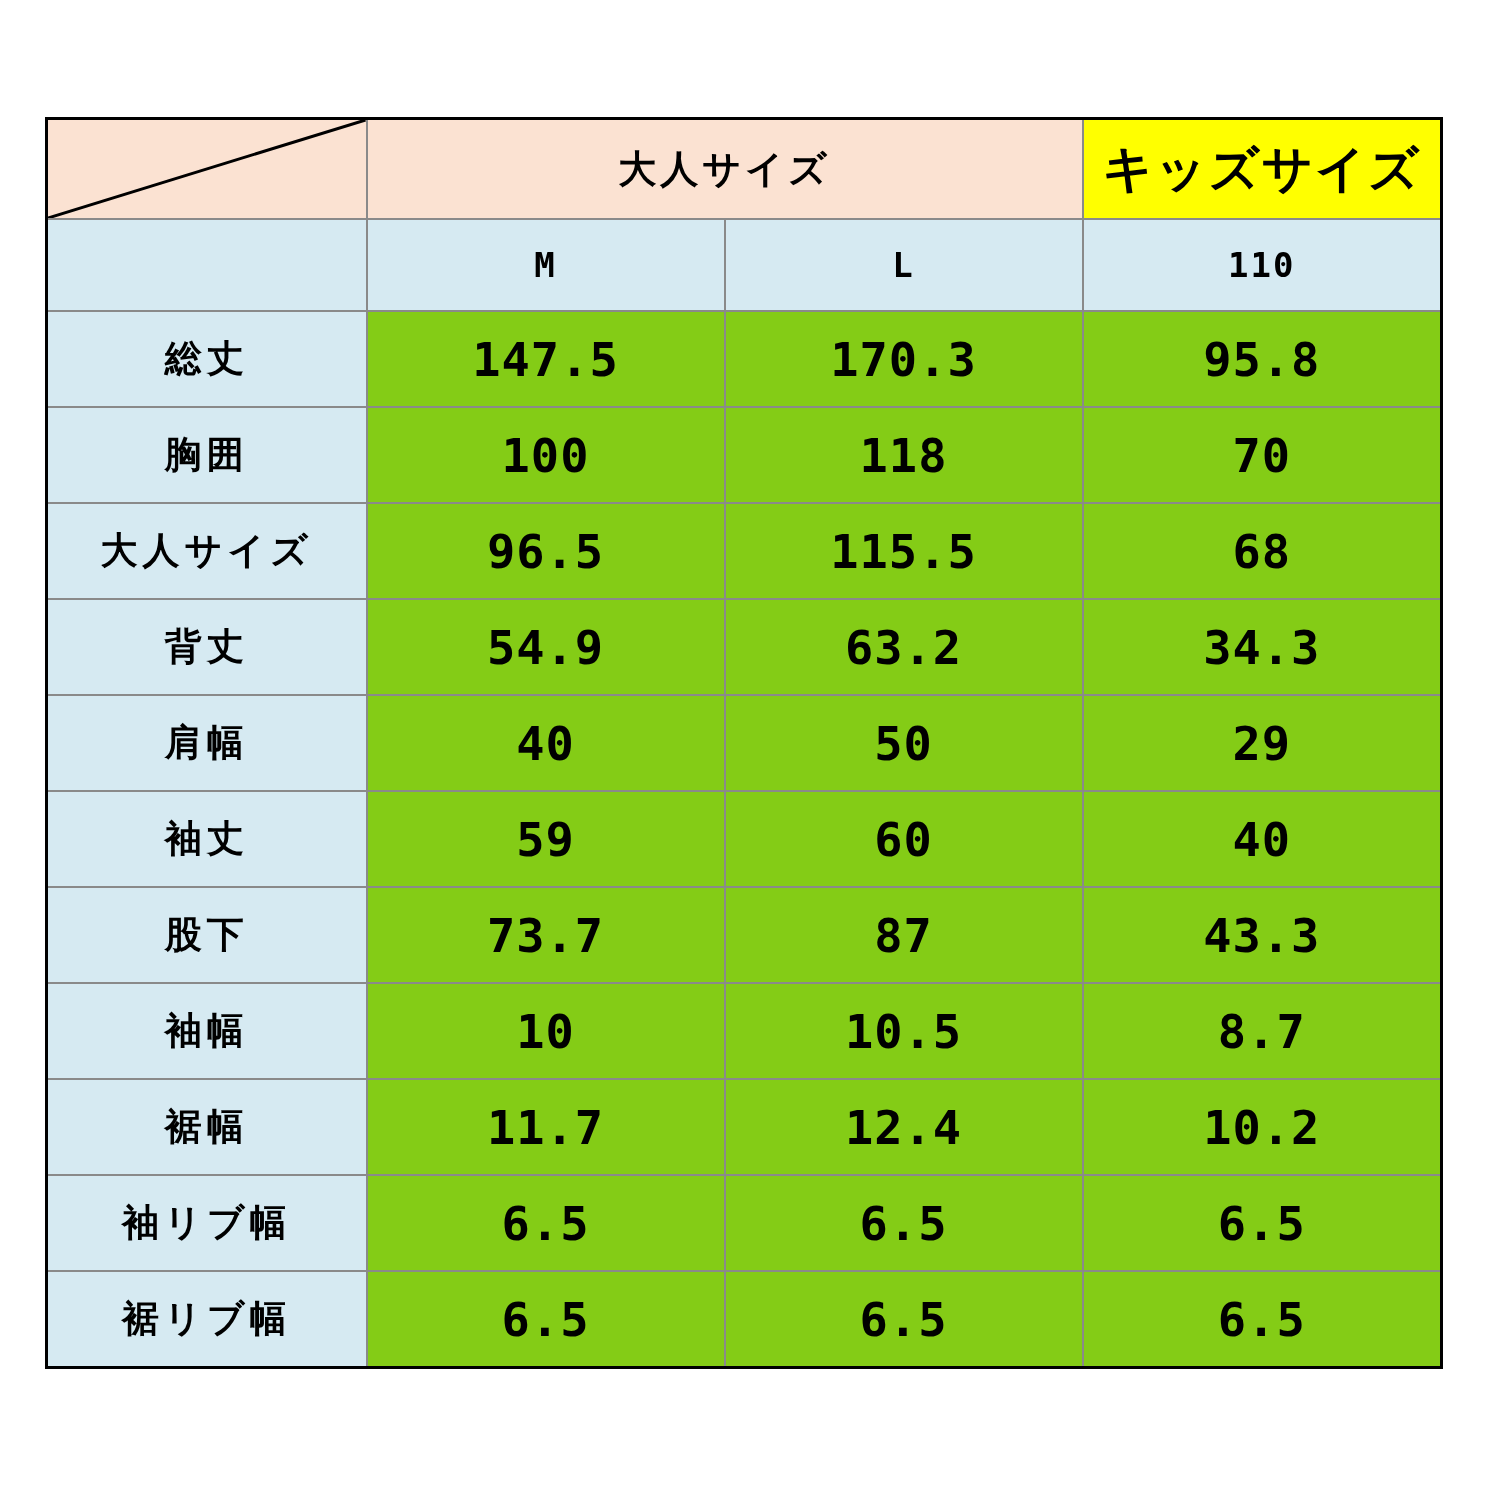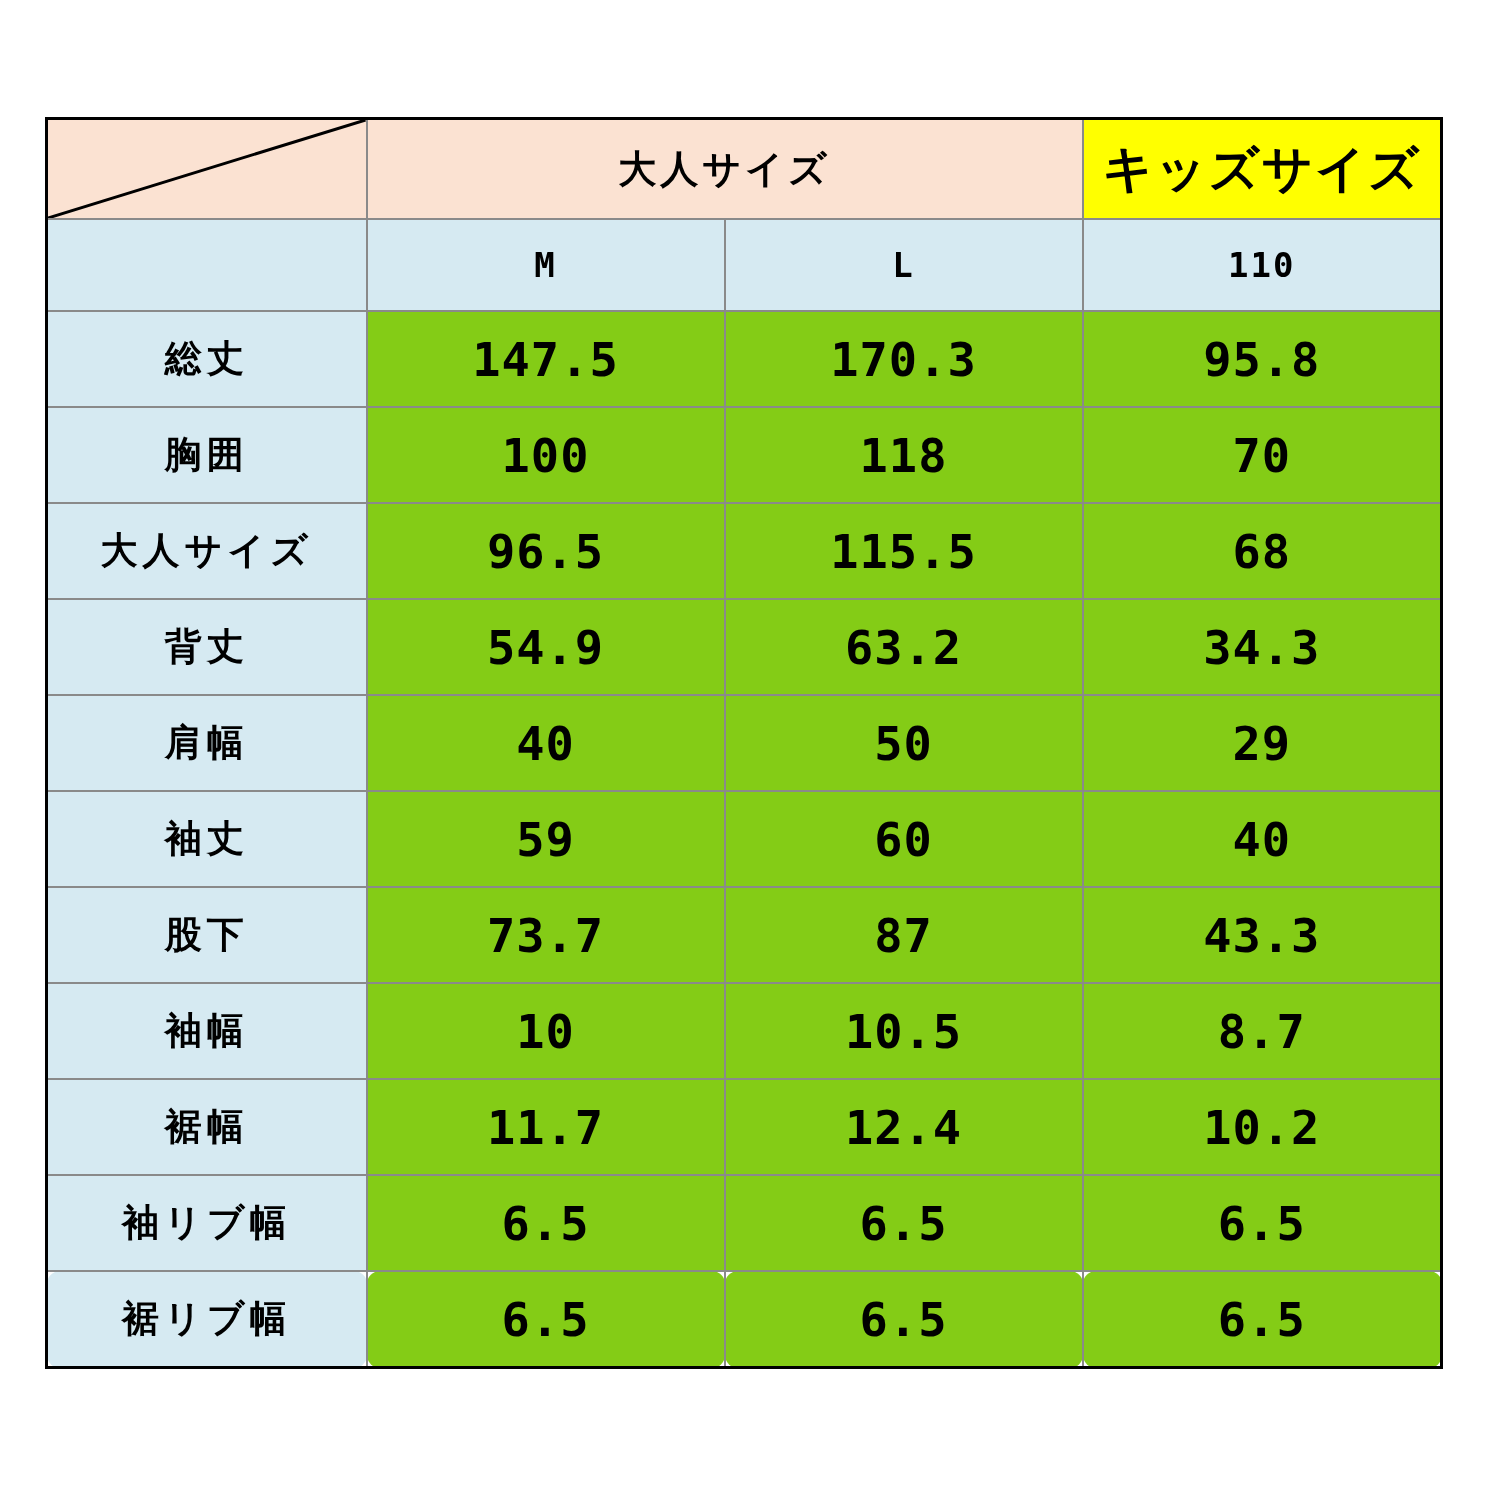--- a/index.html
+++ b/index.html
@@ -36,21 +36,21 @@
   table.size-table td {
     border: 2px solid #8a8a8a;
     text-align: center;
     vertical-align: middle;
     color: #000000;
     font-weight: bold;
   }
 
   
   table.size-table tr:first-child td { border-top: 3px solid #000000; }
-  table.size-table tr:last-child td { border-bottom: 3px solid #000000; border-radius: 13px; }
+  table.size-table tr:last-child td { border-bottom: 3px solid #000000; }
   table.size-table td:first-child { border-left: 3px solid #000000; }
   table.size-table td:last-child { border-right: 3px solid #000000; }
 
   .col-label { width: 320px; }
   .col-val { width: 358px; }
   .col-kid { width: 359px; }
 
   .corner-cell {
     background: #fbe2d2;
     height: 98px;

